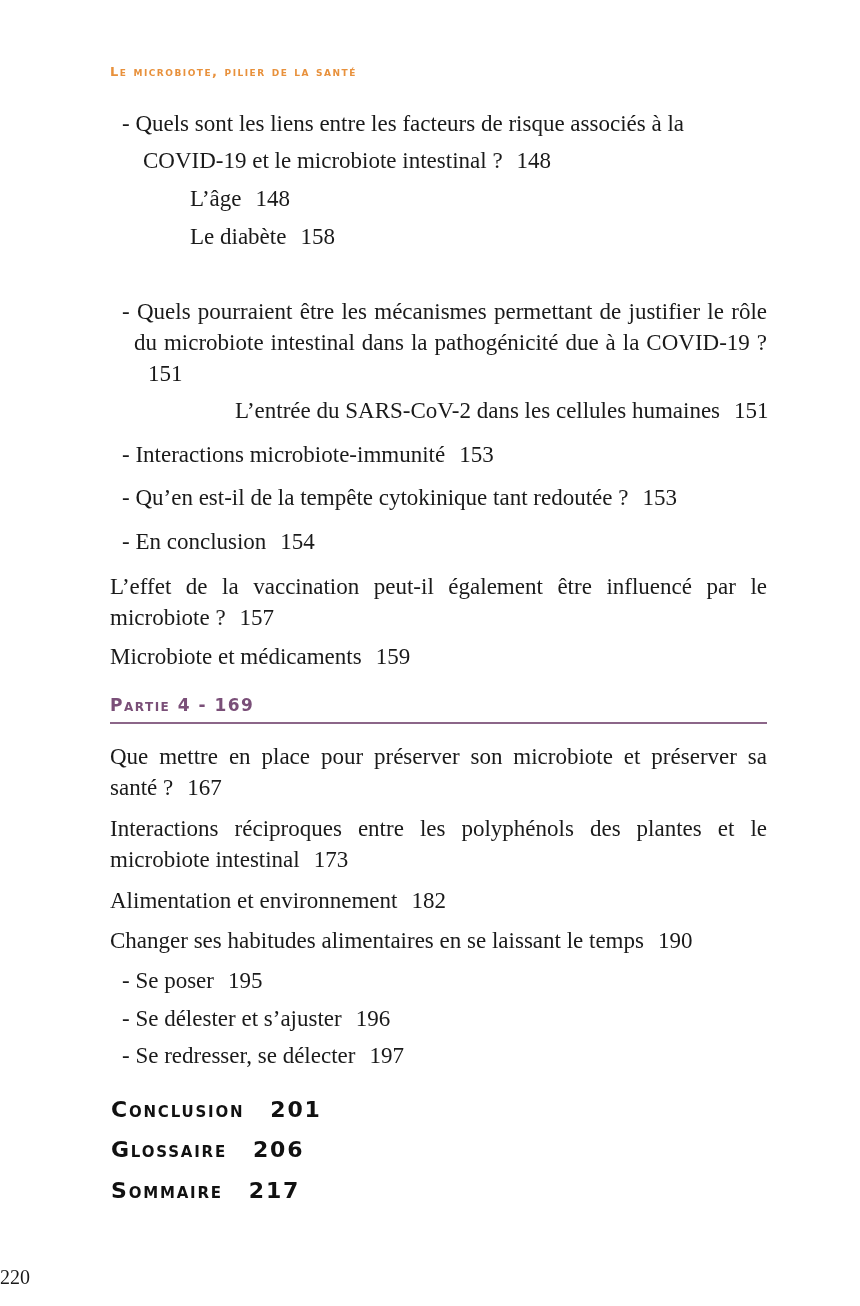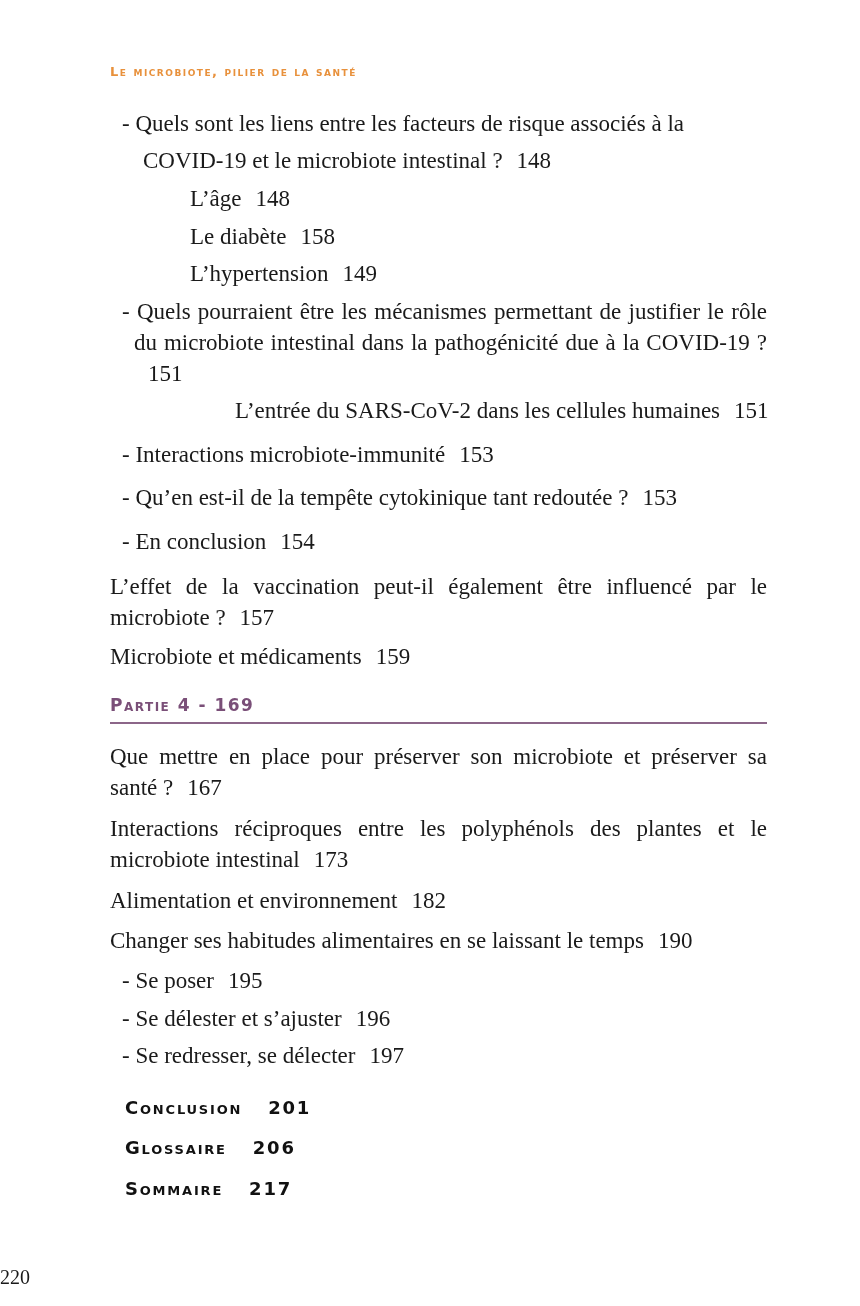--- a/index.html
+++ b/index.html
@@ -13,22 +13,22 @@
 
   .line { position: absolute; font-size: 23px; line-height: 30px; white-space: nowrap; }
   .just { position: absolute; font-size: 23px; line-height: 31px; text-align: justify; text-align-last: left; }
   .pg { margin-left: 14px; }
 
   .part-head { position: absolute; left: 110px; top: 695px;
     font-family: "DejaVu Sans", sans-serif; font-weight: bold; font-size: 17px;
     letter-spacing: 1.5px; color: #7a4f78; font-variant: small-caps; }
   .part-rule { position: absolute; left: 110px; top: 722px; width: 657px; height: 2px; background: #8c6689; }
 
-  .back-head { position: absolute; left: 125px;
-    font-family: "DejaVu Sans", sans-serif; font-weight: bold; font-size: 18px;
+  .back-head { position: absolute; left: 111px;
+    font-family: "DejaVu Sans", sans-serif; font-weight: bold; font-size: 22px;
     letter-spacing: 1.8px; color: #111; font-variant: small-caps; }
   .back-head .pg { margin-left: 26px; }
 
   .folio { position: absolute; left: 0; width: 860px; top: 1266px; font-size: 20px; color: #1a1a1a; }
 </style>
 </head>
 <body>
 
 <div class="page">
 
@@ -38,23 +38,20 @@
     <span>- Quels sont les liens entre les facteurs de risque associés à la</span>
   </div>
   <div class="line" style="left:143px; top:146px;">
     <span>COVID-19 et le microbiote intestinal ?</span><span class="pg">148</span>
   </div>
   <div class="line" style="left:190px; top:184px;">
     <span>L’âge</span><span class="pg">148</span>
   </div>
   <div class="line" style="left:190px; top:222px;">
     <span>Le diabète</span><span class="pg">158</span>
-  </div>
-  <div class="line" style="left:190px; top:259px;">
-    <span>L’hypertension</span><span class="pg">149</span>
   </div>
 
   <div class="just" style="left:122px; top:296px; width:645px; text-indent:0; padding-left:0;">
     <span style="display:block; padding-left:12px; text-indent:-12px;">
       <span>- Quels pourraient être les mécanismes permettant de justifier le rôle du microbiote intestinal dans la pathogénicité due à la COVID-19 ?</span><span class="pg">151</span>
     </span>
   </div>
 
   <div class="line" style="left:190px; top:396px;margin-left:45px;">
     <span>L’entrée du SARS-CoV-2 dans les cellules humaines</span><span class="pg">151</span>

